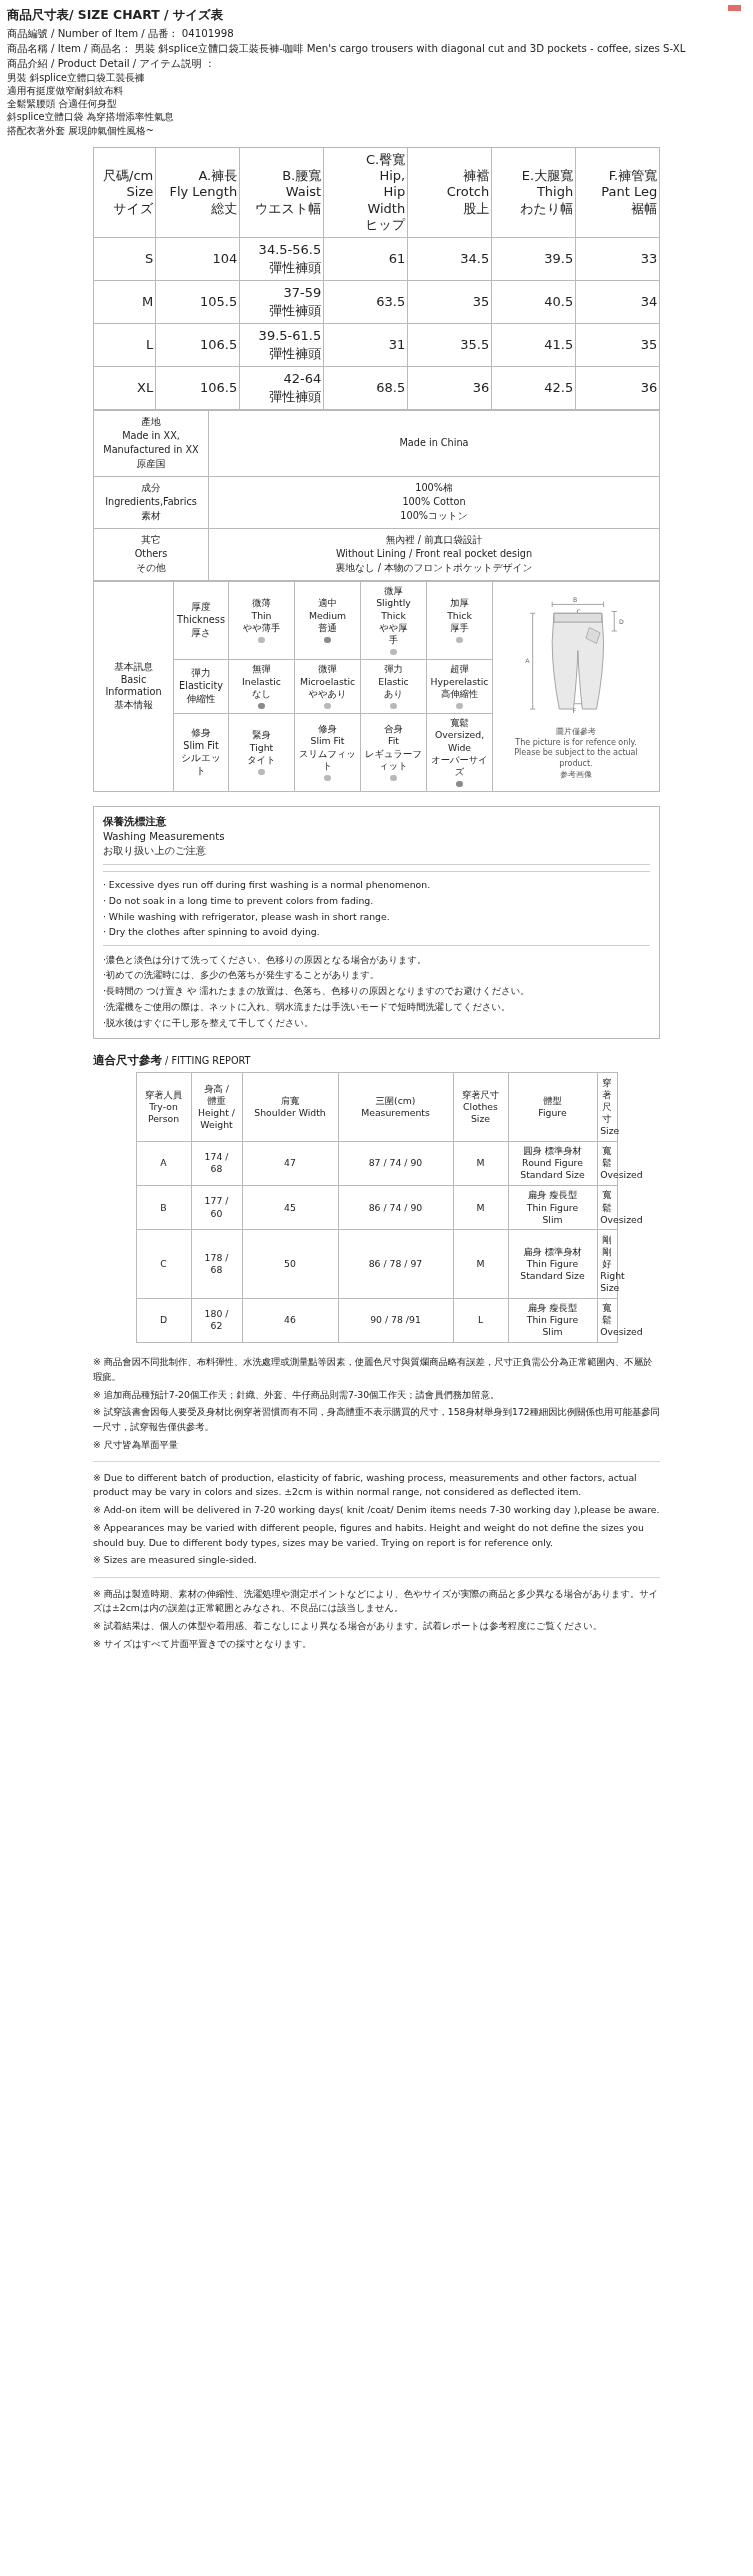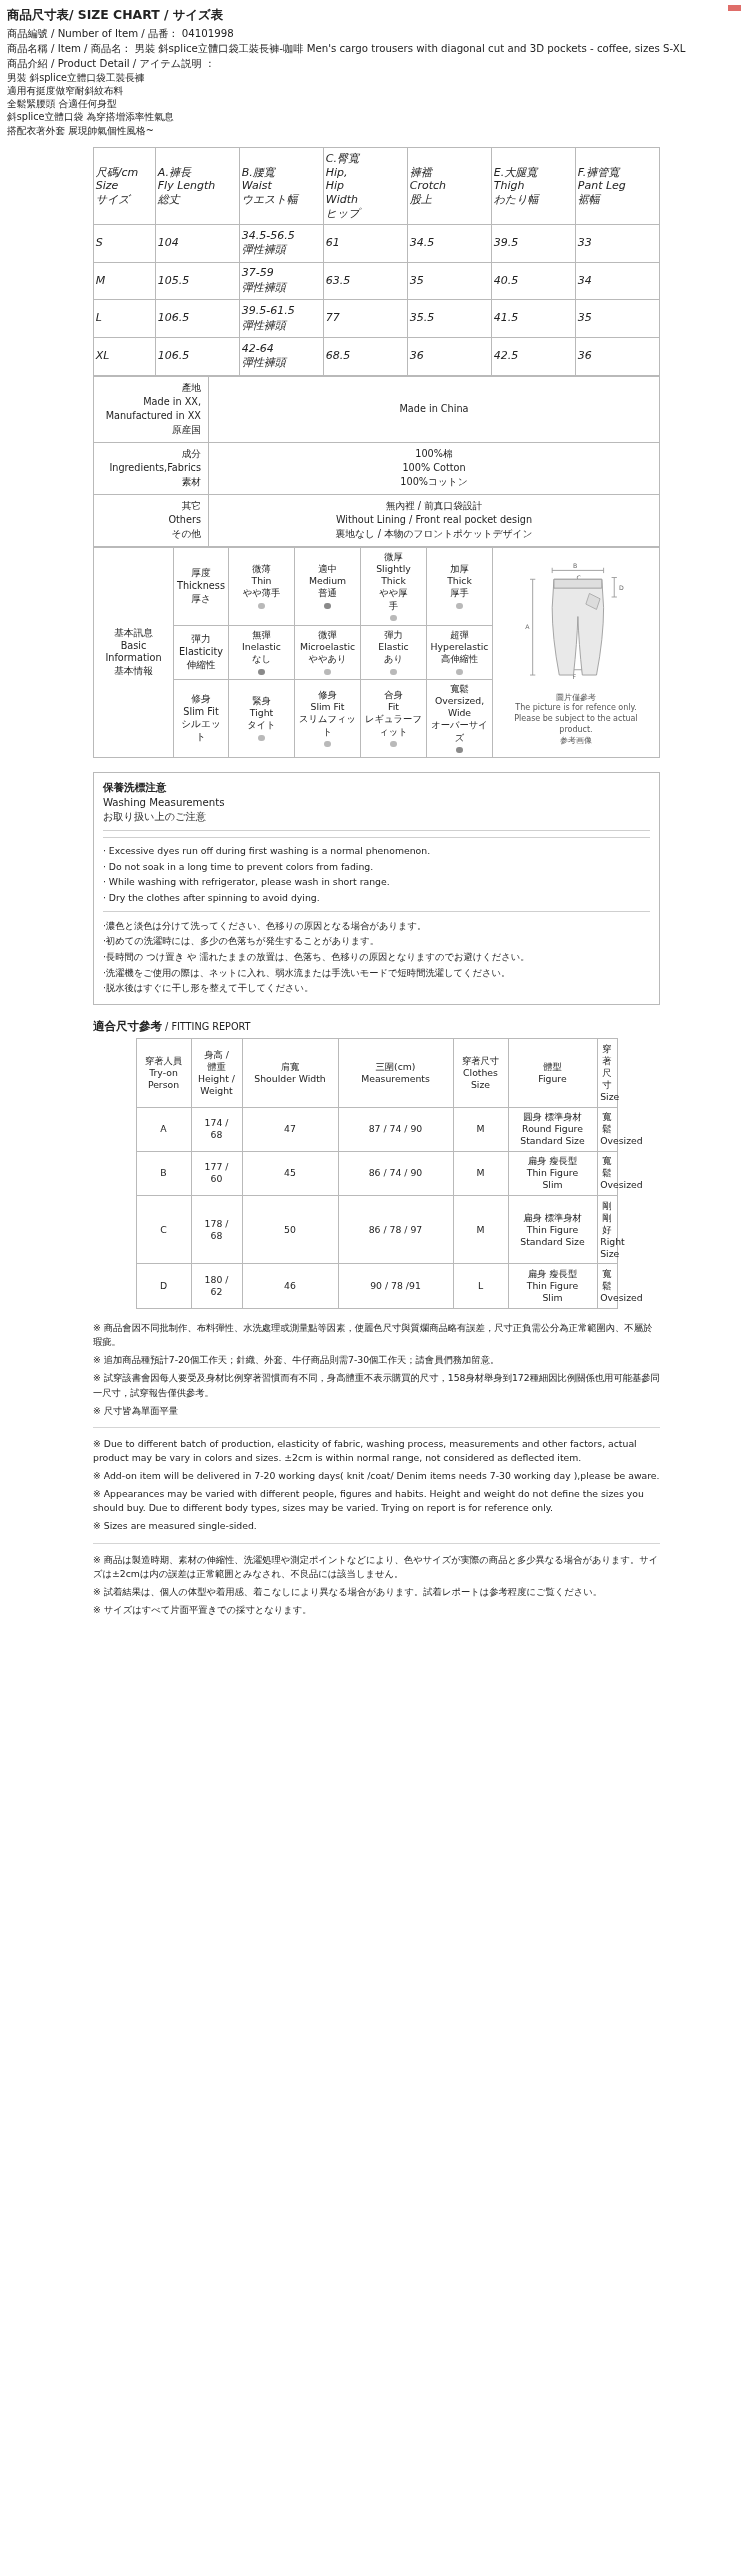--- a/index.html
+++ b/index.html
@@ -25,43 +25,42 @@
 
   
   table { border-collapse: collapse; }
   .size-table {
     width: 567px;
     margin: 10.6px auto 0 auto;
     table-layout: fixed;
   }
   .size-table th, .size-table td {
     border: 0.9px solid #b9b9b9;
-    text-align: left;
+    text-align: right;
     vertical-align: middle;
-    font-size: 11px;
+    font-size: 13px;
     padding: 3.5px 1.8px;
-    font-style: italic;
   }
   .size-table thead th { font-weight: normal; height: 48px; line-height: 1.25; }
   .size-table tbody td { height: 30px; }
   .size-table .col-size { width: 62px; }
 
   .info-table {
     width: 567px;
     margin: 0 auto;
     table-layout: fixed;
   }
   .info-table td {
     border: 0.9px solid #b9b9b9;
     font-size: 9.7px;
     padding: 4.4px 7px;
     vertical-align: middle;
     line-height: 1.45;
   }
-  .info-table td.lab { width: 115px; text-align: right; }
+  .info-table td.lab { width: 115px; text-align: center; }
   .info-table td.val { text-align: center; }
 
   
   .basic-wrap { width: 567px; margin: 0 auto; }
   .basic-table { width: 567px; table-layout: fixed; }
   .basic-table td {
     border: 0.9px solid #b9b9b9;
     vertical-align: middle;
     font-size: 9.3px;
     padding: 3.5px 2.7px;
@@ -179,21 +178,21 @@
         <td class="nl">37-59<br>彈性褲頭</td>
         <td class="nl">63.5</td>
         <td class="nl">35</td>
         <td class="nl">40.5</td>
         <td class="nl">34</td>
       </tr>
       <tr>
         <td class="nl">L</td>
         <td class="nl">106.5</td>
         <td class="nl">39.5-61.5<br>彈性褲頭</td>
-        <td class="nl">77</td>
+        <td class="nl">31</td>
         <td class="nl">35.5</td>
         <td class="nl">41.5</td>
         <td class="nl">35</td>
       </tr>
       <tr>
         <td class="nl">XL</td>
         <td class="nl">106.5</td>
         <td class="nl">42-64<br>彈性褲頭</td>
         <td class="nl">68.5</td>
         <td class="nl">36</td>

